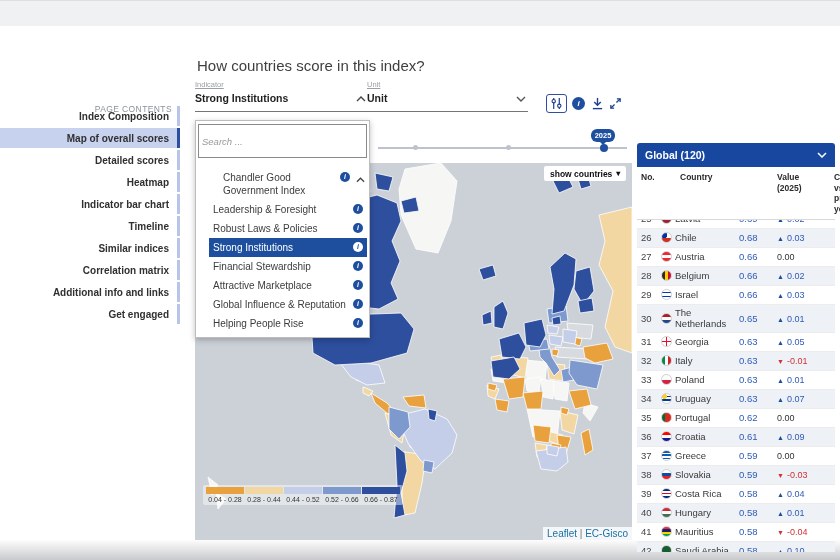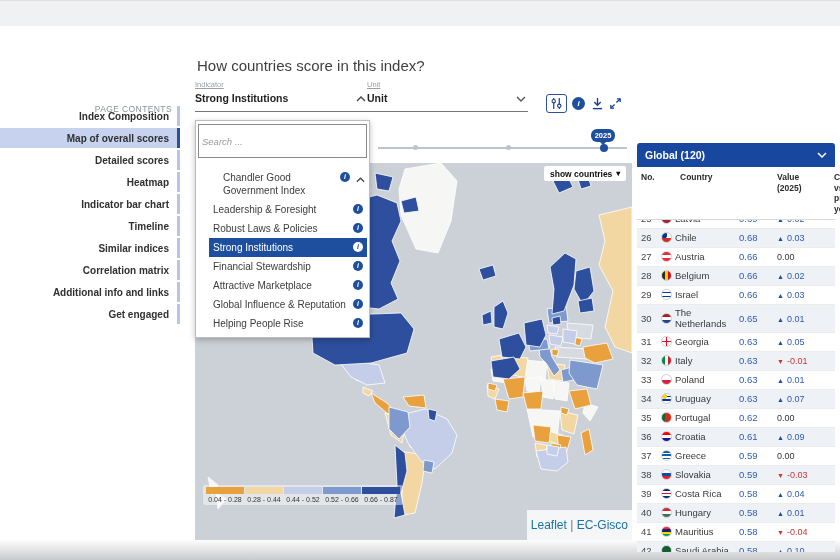--- a/index.html
+++ b/index.html
@@ -59,21 +59,21 @@
   .dd-chevron{margin-left:6px;margin-top:2px;}
 
   
   .map{position:absolute;left:195px;top:163px;width:437px;height:377px;background:#ccd1d8;z-index:1;overflow:hidden;}
   .map svg{position:absolute;left:0;top:0;}
   .show-countries{position:absolute;left:349px;top:3px;height:15px;background:#fff;color:#101010;font-size:8.5px;font-weight:bold;display:flex;align-items:center;gap:4px;padding:0 6px;border-radius:2px;cursor:pointer;}
   .legend{position:absolute;left:8px;top:322px;display:flex;gap:1px;background:rgba(255,255,255,.45);padding:2px 3px;border-radius:2px;}
   .lg-item{width:38px;}
   .lg-swatch{height:7px;width:38px;}
   .lg-label{font-size:7px;color:#333;text-align:center;margin-top:2px;white-space:nowrap;}
-  .attrib{position:absolute;right:0;bottom:0;background:rgba(255,255,255,.8);font-size:12px;padding:8px 4px;color:#777;}
+  .attrib{position:absolute;right:0;bottom:0;background:rgba(255,255,255,.8);font-size:10px;padding:1px 4px;color:#777;}
   .attrib span{color:#1871a8;}
 
   
   .rp{position:absolute;left:637px;top:143px;width:198px;z-index:10;}
   .rp-header{height:24px;background:#17479e;border-radius:3px 3px 0 0;color:#fff;font-size:10.5px;font-weight:bold;display:flex;align-items:center;padding:0 8px;cursor:pointer;}
   .rp-header .hd-label{flex:1;}
   .rp-cols{display:flex;align-items:flex-start;padding:5px 0 4px;border-bottom:1px solid #d9d9d9;font-size:8.5px;font-weight:bold;color:#2b2b2b;line-height:1.25;background:#fff;gap:19px;}
   .c-no{width:24px;padding-left:4px;flex:0 0 auto;}
   .c-country{width:78px;flex:0 0 auto;display:flex;align-items:center;gap:3px;}
   .c-value{width:38px;flex:0 0 auto;}

